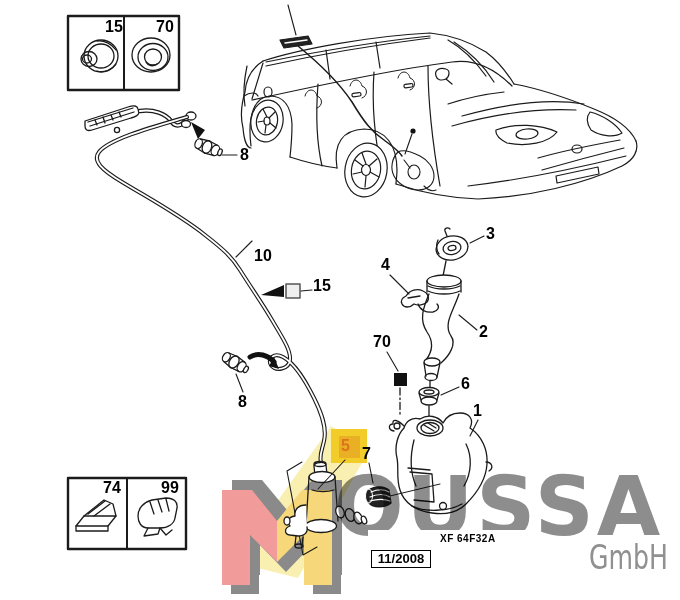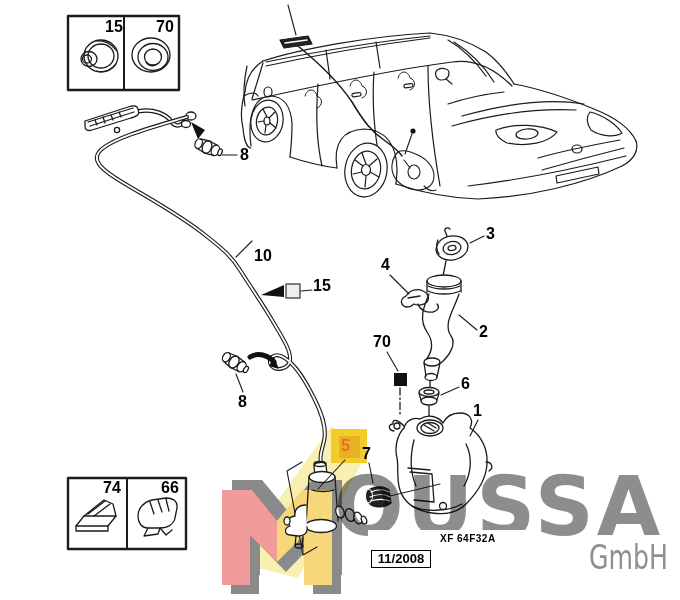--- a/index.html
+++ b/index.html
@@ -338,16 +338,16 @@
       <div class="callout" style="left: 238px; top: 394px;">8</div>
       <div class="callout accent" style="left: 341px; top: 438px;">5</div>
       <div class="callout" style="left: 362px; top: 446px;">7</div>
       <div class="callout" style="left: 486px; top: 226px;">3</div>
       <div class="callout" style="left: 381px; top: 257px;">4</div>
       <div class="callout" style="left: 479px; top: 324px;">2</div>
       <div class="callout" style="left: 373px; top: 334px;">70</div>
       <div class="callout" style="left: 461px; top: 376px;">6</div>
       <div class="callout" style="left: 473px; top: 403px;">1</div>
       <div class="callout" style="left: 103px; top: 480px; text-align: center;">74</div>
-      <div class="callout" style="left: 161px; top: 480px;">66</div>
+      <div class="callout" style="left: 161px; top: 480px;">99</div>
     </div>
 
 </div>
 
 </body></html>

